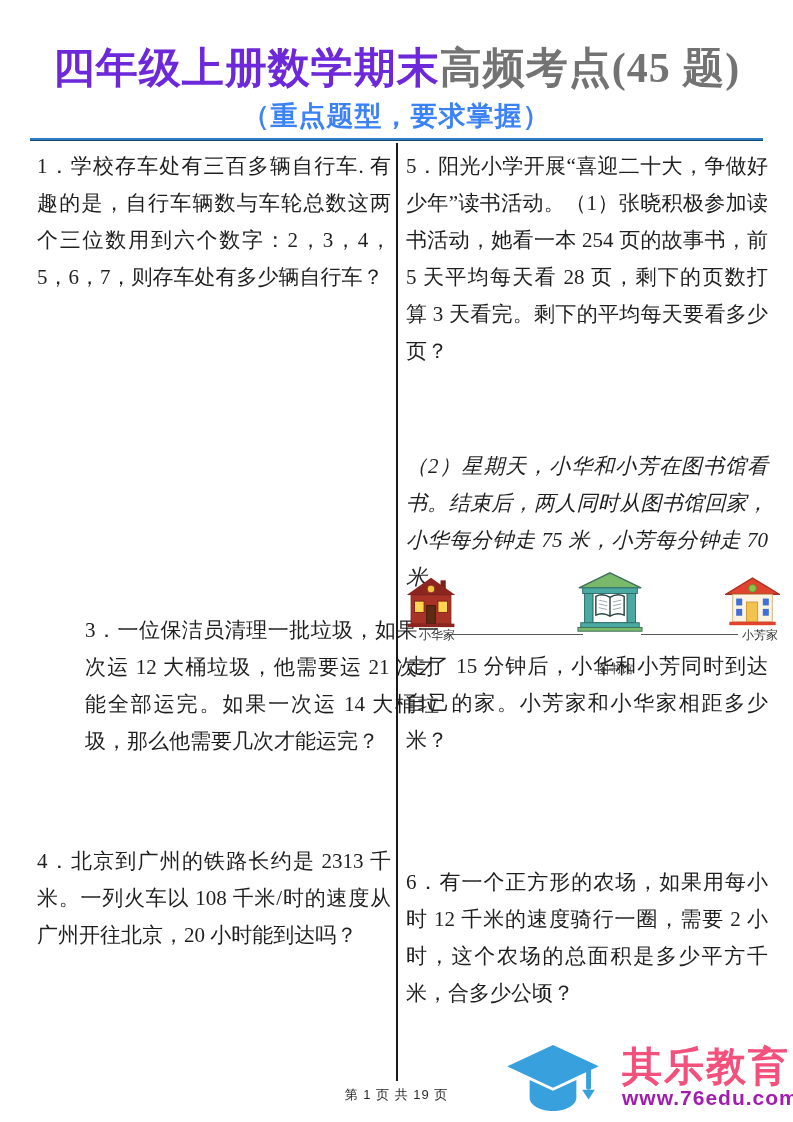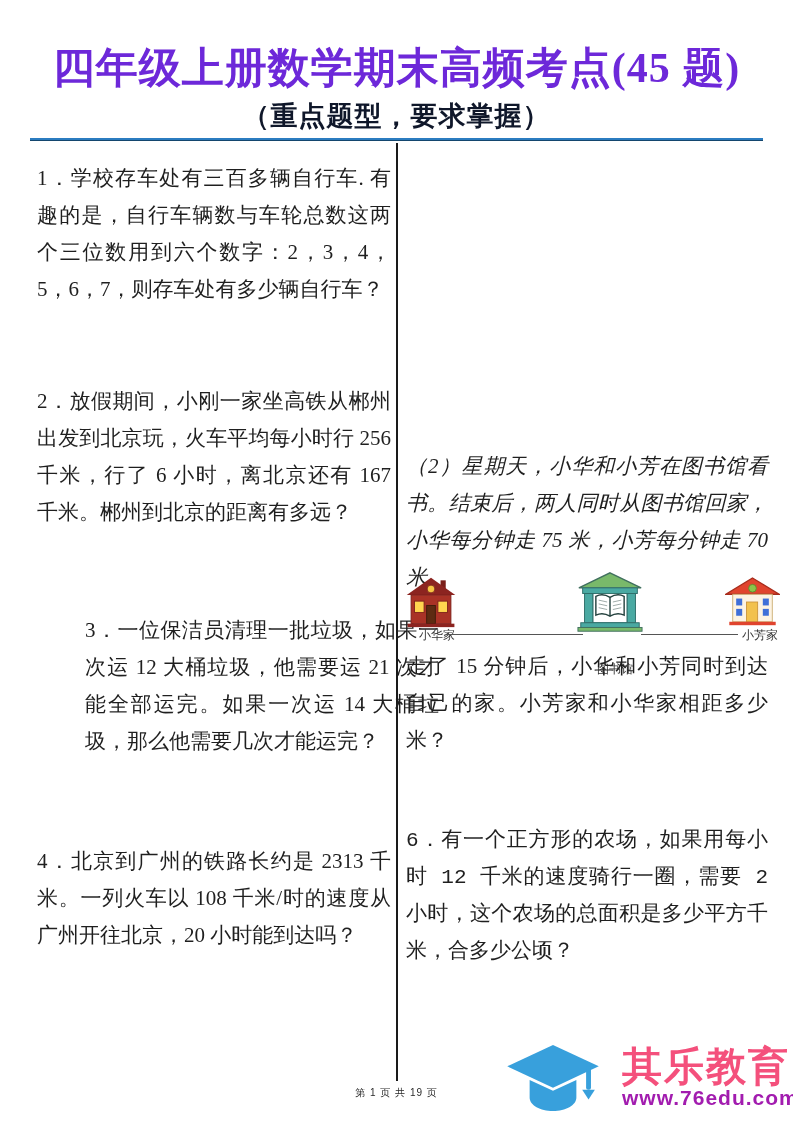--- a/index.html
+++ b/index.html
@@ -19,29 +19,29 @@
   .title {
     position: absolute;
     top: 40px; left: 0; width: 100%;
     text-align: center;
     font-size: 42px;
     font-weight: 900;
     letter-spacing: 1px;
     white-space: nowrap;
   }
   .title .t-black { color: #6d28d9; }
-  .title .t-red   { color: #6d28d9; text-align: right; }
+  .title .t-red   { color: #737373; text-align: right; }
 
   .subtitle {
     position: absolute;
     top: 98px; left: 0; width: 100%;
     text-align: center;
     font-size: 27px;
     font-weight: 700;
-    color: #0f172a;
+    color: #3b82f6;
     letter-spacing: 1px;
   }
 
   .rule {
     position: absolute;
     top: 138px; left: 30px;
     width: 733px; height: 3px;
     background: #2b7cc0;
     border-bottom: 1px solid #14466e;
   }
@@ -56,29 +56,29 @@
   
   .prob {
     position: absolute;
     font-size: 21px;
     line-height: 37px;
     text-align: justify;
   }
   .col-l { left: 37px;  width: 354px; }
   .col-r { left: 406px; width: 362px; }
 
-  .p1 { top: 160px; }
+  .p1 { top: 148px; }
   .p2 { top: 383px; }
   .p3 { top: 612px; margin-left: 48px; }
   .p4 { top: 843px; }
 
   .p5  { top: 148px; }
   .p5b { top: 448px; font-style: italic; }
   .p5c { top: 648px; }
-  .p6  { top: 822px; font-family: Liberation Mono, monospace; }
+  .p6  { top: 864px; }
 
   
   .diagram {
     position: absolute;
     left: 403px; top: 570px;
     width: 382px; height: 78px;
   }
   .diagram .icon { position: absolute; }
   .icon-h1 { left: 2px;   top: 6px;  width: 52px; height: 52px; }
   .icon-lib{ left: 174px; top: 0px;  width: 66px; height: 64px; }
@@ -97,21 +97,21 @@
     height: 0; border-top: 1.5px solid #555555;
   }
   .line-1 { left: 44px;  width: 136px; }
   .line-2 { left: 238px; width: 97px; }
 
   
   .footer {
     position: absolute;
     top: 1086px; left: 0; width: 100%;
     text-align: center;
-    font-size: 10px;
+    font-size: 13px;
     color: #2a2a2a;
     font-family: "Liberation Sans", sans-serif;
     letter-spacing: 1px;
   }
 
   
   .logo {
     position: absolute;
     left: 494px; top: 1040px;
     width: 296px; height: 76px;
@@ -145,24 +145,24 @@
 
   <h1 class="title"><span class="t-black">四年级上册数学期末</span><span class="t-red">高频考点(45 题)</span></h1>
 
   <div class="subtitle">（重点题型，要求掌握）</div>
 
   <div class="rule"></div>
 
   <div class="divider-v"></div>
 
   <div class="prob col-l p1">1．学校存车处有三百多辆自行车. 有趣的是，自行车辆数与车轮总数这两个三位数用到六个数字：2，3，4，5，6，7，则存车处有多少辆自行车？</div>
-  <div class="prob col-l p2">2．放假期间，小刚一家坐高铁从郴州出发到北京玩，火车平均每小时行 256 千米，行了 6 小时，离北京还有 167 千米。郴州到北京的距离有多远？</div>
   <div class="prob col-l p3">3．一位保洁员清理一批垃圾，如果一次运 12 大桶垃圾，他需要运 21 次才能全部运完。如果一次运 14 大桶垃圾，那么他需要几次才能运完？</div>
   <div class="prob col-l p4">4．北京到广州的铁路长约是 2313 千米。一列火车以 108 千米/时的速度从广州开往北京，20 小时能到达吗？</div>
 
+  <div class="prob col-r p5">5．阳光小学开展“喜迎二十大，争做好少年”读书活动。（1）张晓积极参加读书活动，她看一本 254 页的故事书，前 5 天平均每天看 28 页，剩下的页数打算 3 天看完。剩下的平均每天要看多少页？</div>
   <div class="prob col-r p5b">（2）星期天，小华和小芳在图书馆看书。结束后，两人同时从图书馆回家，小华每分钟走 75 米，小芳每分钟走 70 米。</div>
 
   <div class="diagram">
 
     <svg class="icon icon-h1" viewBox="0 0 60 60">
       <rect x="41" y="5" width="6" height="12" fill="#7a1f1a"></rect>
       <polygon points="30,2 58,22 2,22" fill="#8c2420"></polygon>
       <circle cx="30" cy="15" r="4.5" fill="#f7c544" stroke="#7a1f1a" stroke-width="1"></circle>
       <rect x="7" y="22" width="46" height="33" fill="#a93226" stroke="#7a1f1a" stroke-width="1"></rect>
       <rect x="11" y="29" width="11" height="13" fill="#ffd54f" stroke="#7a1f1a" stroke-width="1"></rect>

